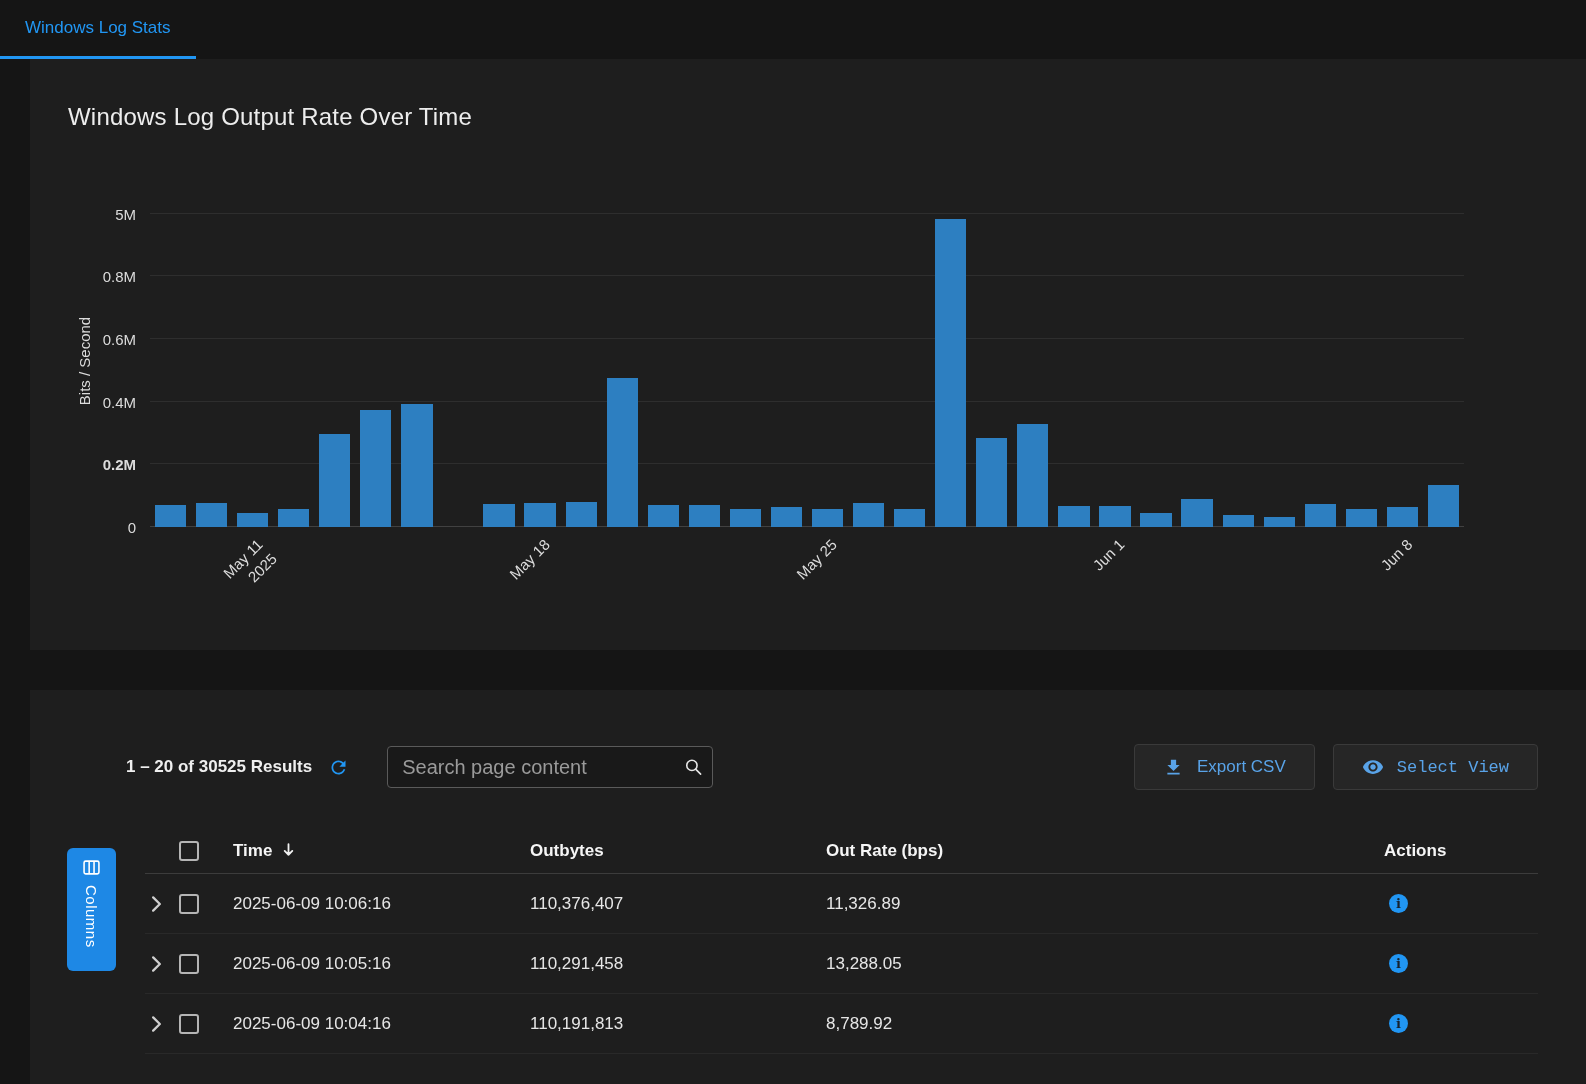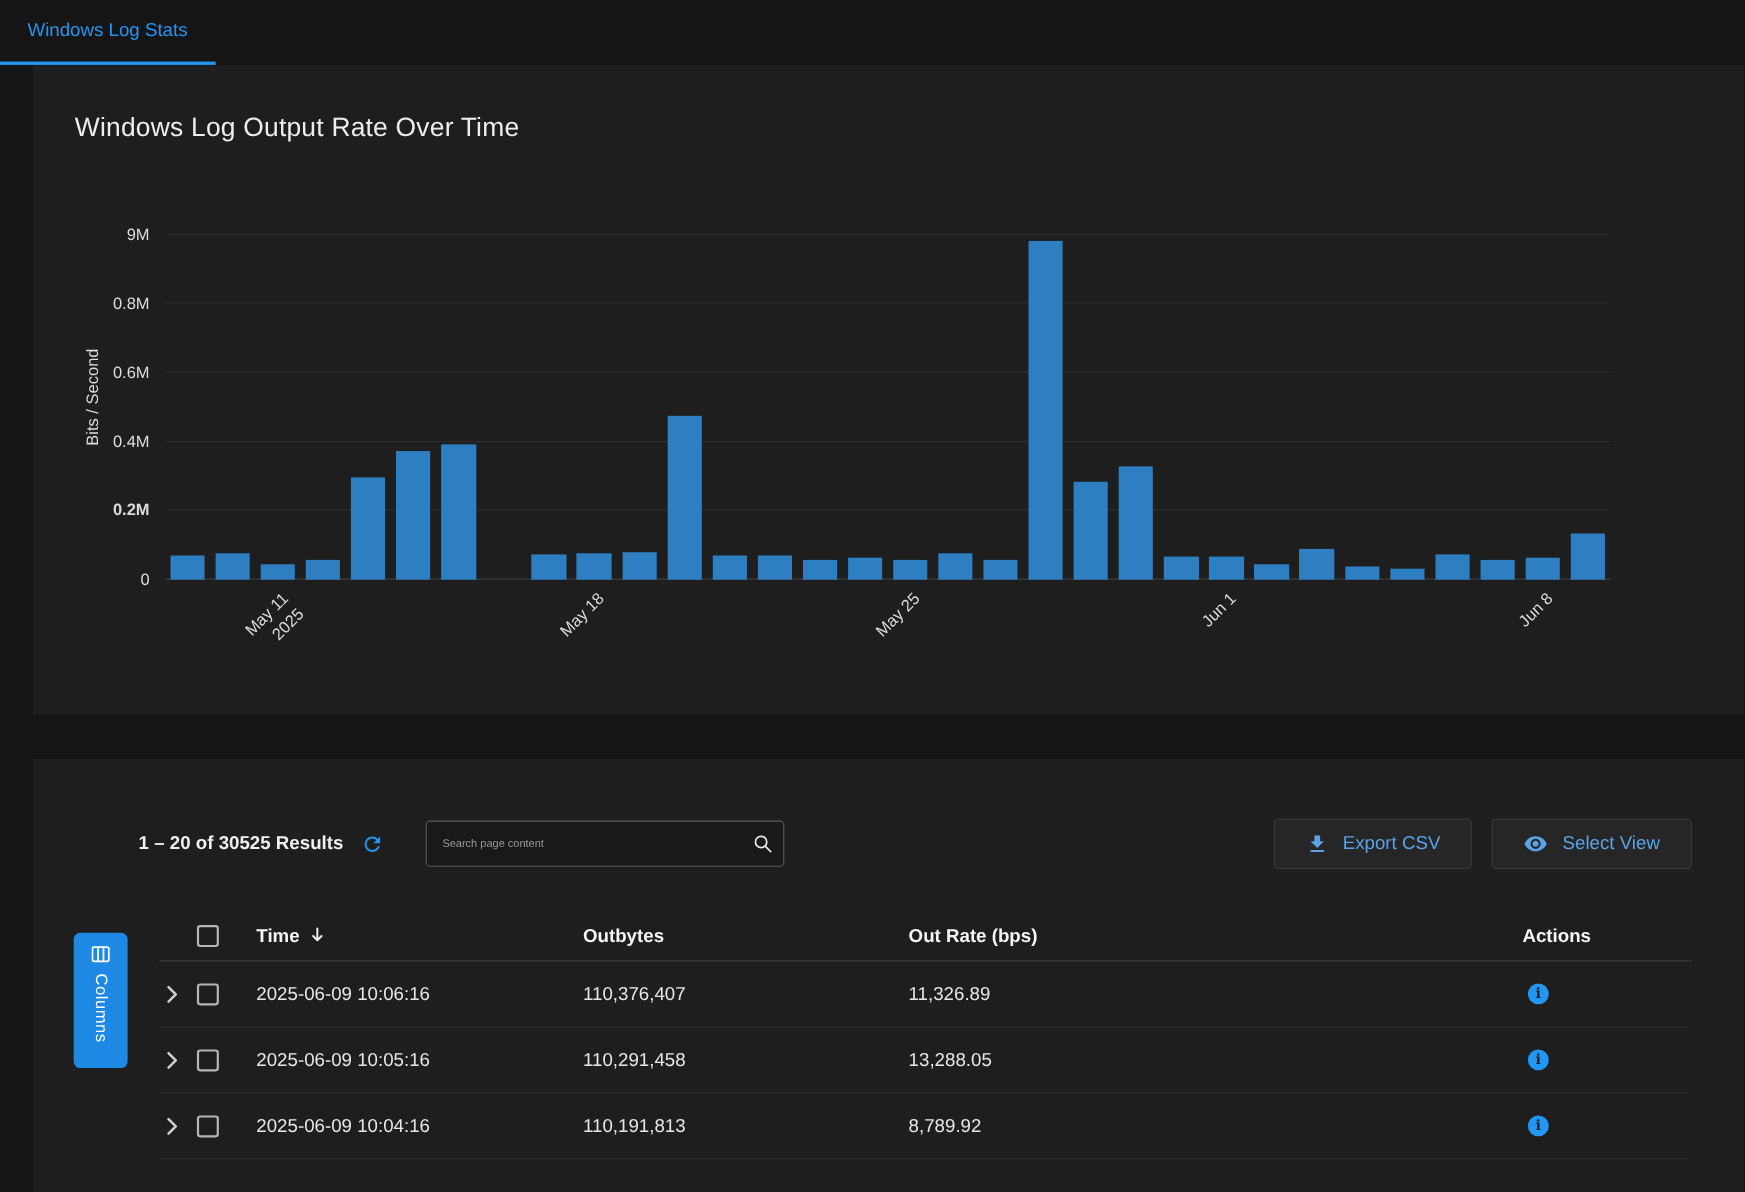--- a/index.html
+++ b/index.html
@@ -59,33 +59,33 @@
   
   .table-panel{position:relative;min-height:394px;padding:26px 48px 0 37px;}
   .section-title{font-size:17px;font-weight:700;color:#f2f2f2;}
   .toolbar{display:flex;align-items:center;margin-top:28px;padding-left:59px;height:46px;}
   .results{font-size:17px;font-weight:700;color:#efefef;white-space:nowrap;}
   .refresh-btn{margin-left:16px;display:flex;align-items:center;cursor:pointer;}
   .searchbox{margin-left:38px;position:relative;width:326px;height:42px;}
   .searchbox input{
     width:100%;height:100%;
     background:#191919;border:1px solid #5a5a5a;border-radius:4px;
-    color:#e8e8e8;font-size:10px;padding:0 50px 0 14px;
+    color:#e8e8e8;font-size:20px;padding:0 50px 0 14px;
     font-family:"Liberation Sans",sans-serif;outline:none;
   }
   .searchbox input::placeholder{color:#9a9a9a;}
   .search-icon{position:absolute;right:10px;top:50%;transform:translateY(-50%);display:flex;cursor:pointer;}
   .toolbar-spacer{flex:1;}
   .btn{
     height:46px;display:flex;align-items:center;gap:13px;padding:0 28px;
     background:#262626;border:1px solid #3a3a3a;border-radius:4px;
     color:var(--btn-blue);font-size:17px;cursor:pointer;
     font-family:"Liberation Sans",sans-serif;white-space:nowrap;margin-left:44px;
   }
-  .btn + .btn{margin-left:18px;}
+  .btn + .btn{margin-left:18px;font-family:Liberation Mono, monospace;}
   
   .columns-btn{
     position:absolute;left:37px;top:158px;width:49px;height:123px;
     background:#1e88e5;border-radius:6px;
     display:flex;flex-direction:column;align-items:center;
     padding-top:11px;gap:9px;cursor:pointer;
   }
   .columns-label{writing-mode:vertical-rl;font-size:15px;color:#fff;letter-spacing:.5px;}
   
   .table{margin-left:78px;margin-top:38px;}
@@ -130,21 +130,21 @@
           <span class="ytick" style="bottom: 0%;">0</span>
           <div class="gridline" style="bottom: 18.8679%;"></div>
           <span class="ytick" style="bottom: 18.8679%; font-weight: bold;">0.2M</span>
           <div class="gridline" style="bottom: 37.7358%;"></div>
           <span class="ytick" style="bottom: 37.7358%;">0.4M</span>
           <div class="gridline" style="bottom: 56.6038%;"></div>
           <span class="ytick" style="bottom: 56.6038%;">0.6M</span>
           <div class="gridline" style="bottom: 75.4717%;"></div>
           <span class="ytick" style="bottom: 75.4717%; margin-top: 26px;">0.8M</span>
           <div class="gridline" style="bottom: 94.3396%;"></div>
-          <span class="ytick" style="bottom: 94.3396%;">9M</span>
+          <span class="ytick" style="bottom: 94.3396%;">5M</span>
           <div class="bars">
             <div class="bar-slot">
               <div class="bar" title="May 9" style="height: 6.60377%; background: rgb(45, 127, 193);"></div>
             </div>
             <div class="bar-slot">
               <div class="bar" title="May 10" style="height: 7.16981%; background: rgb(45, 127, 193);"></div>
             </div>
             <div class="bar-slot">
               <div class="bar" title="May 11" style="height: 4.24528%; background: rgb(45, 127, 193);"></div>
             </div>

